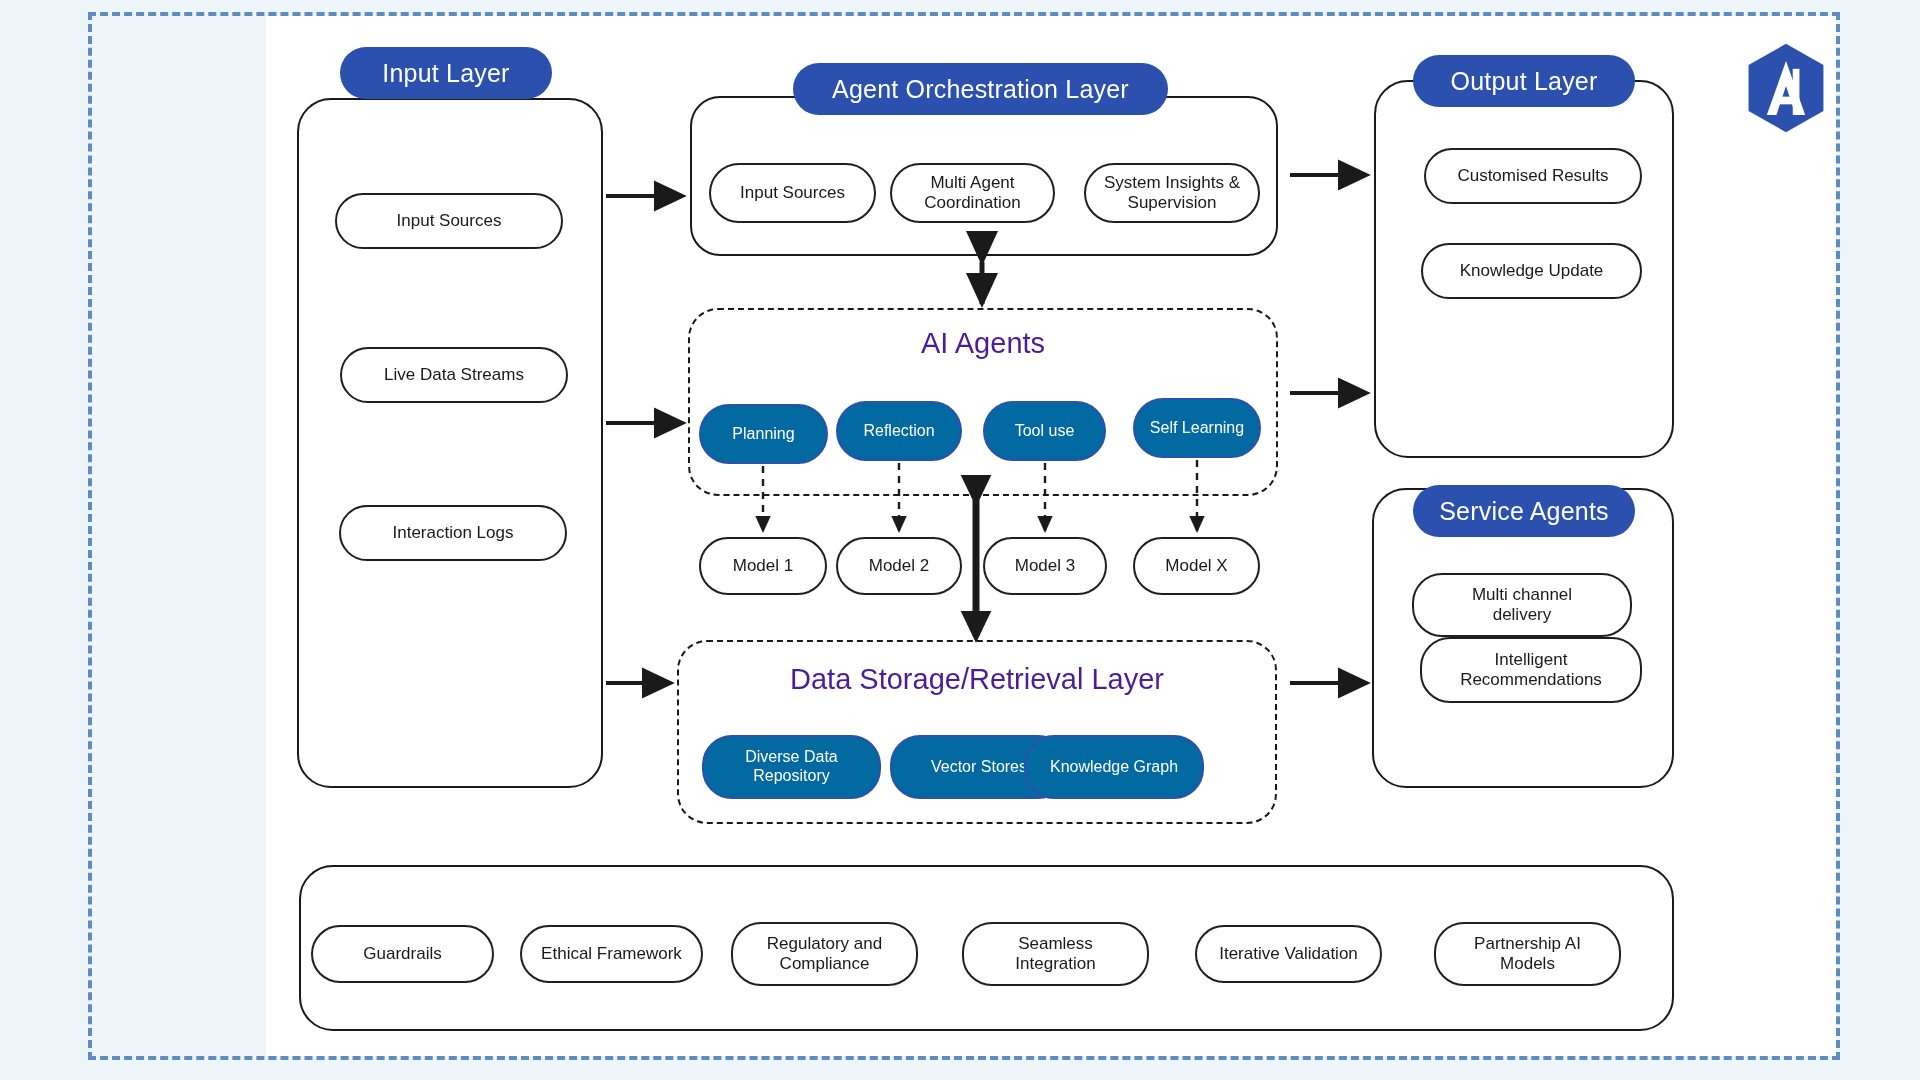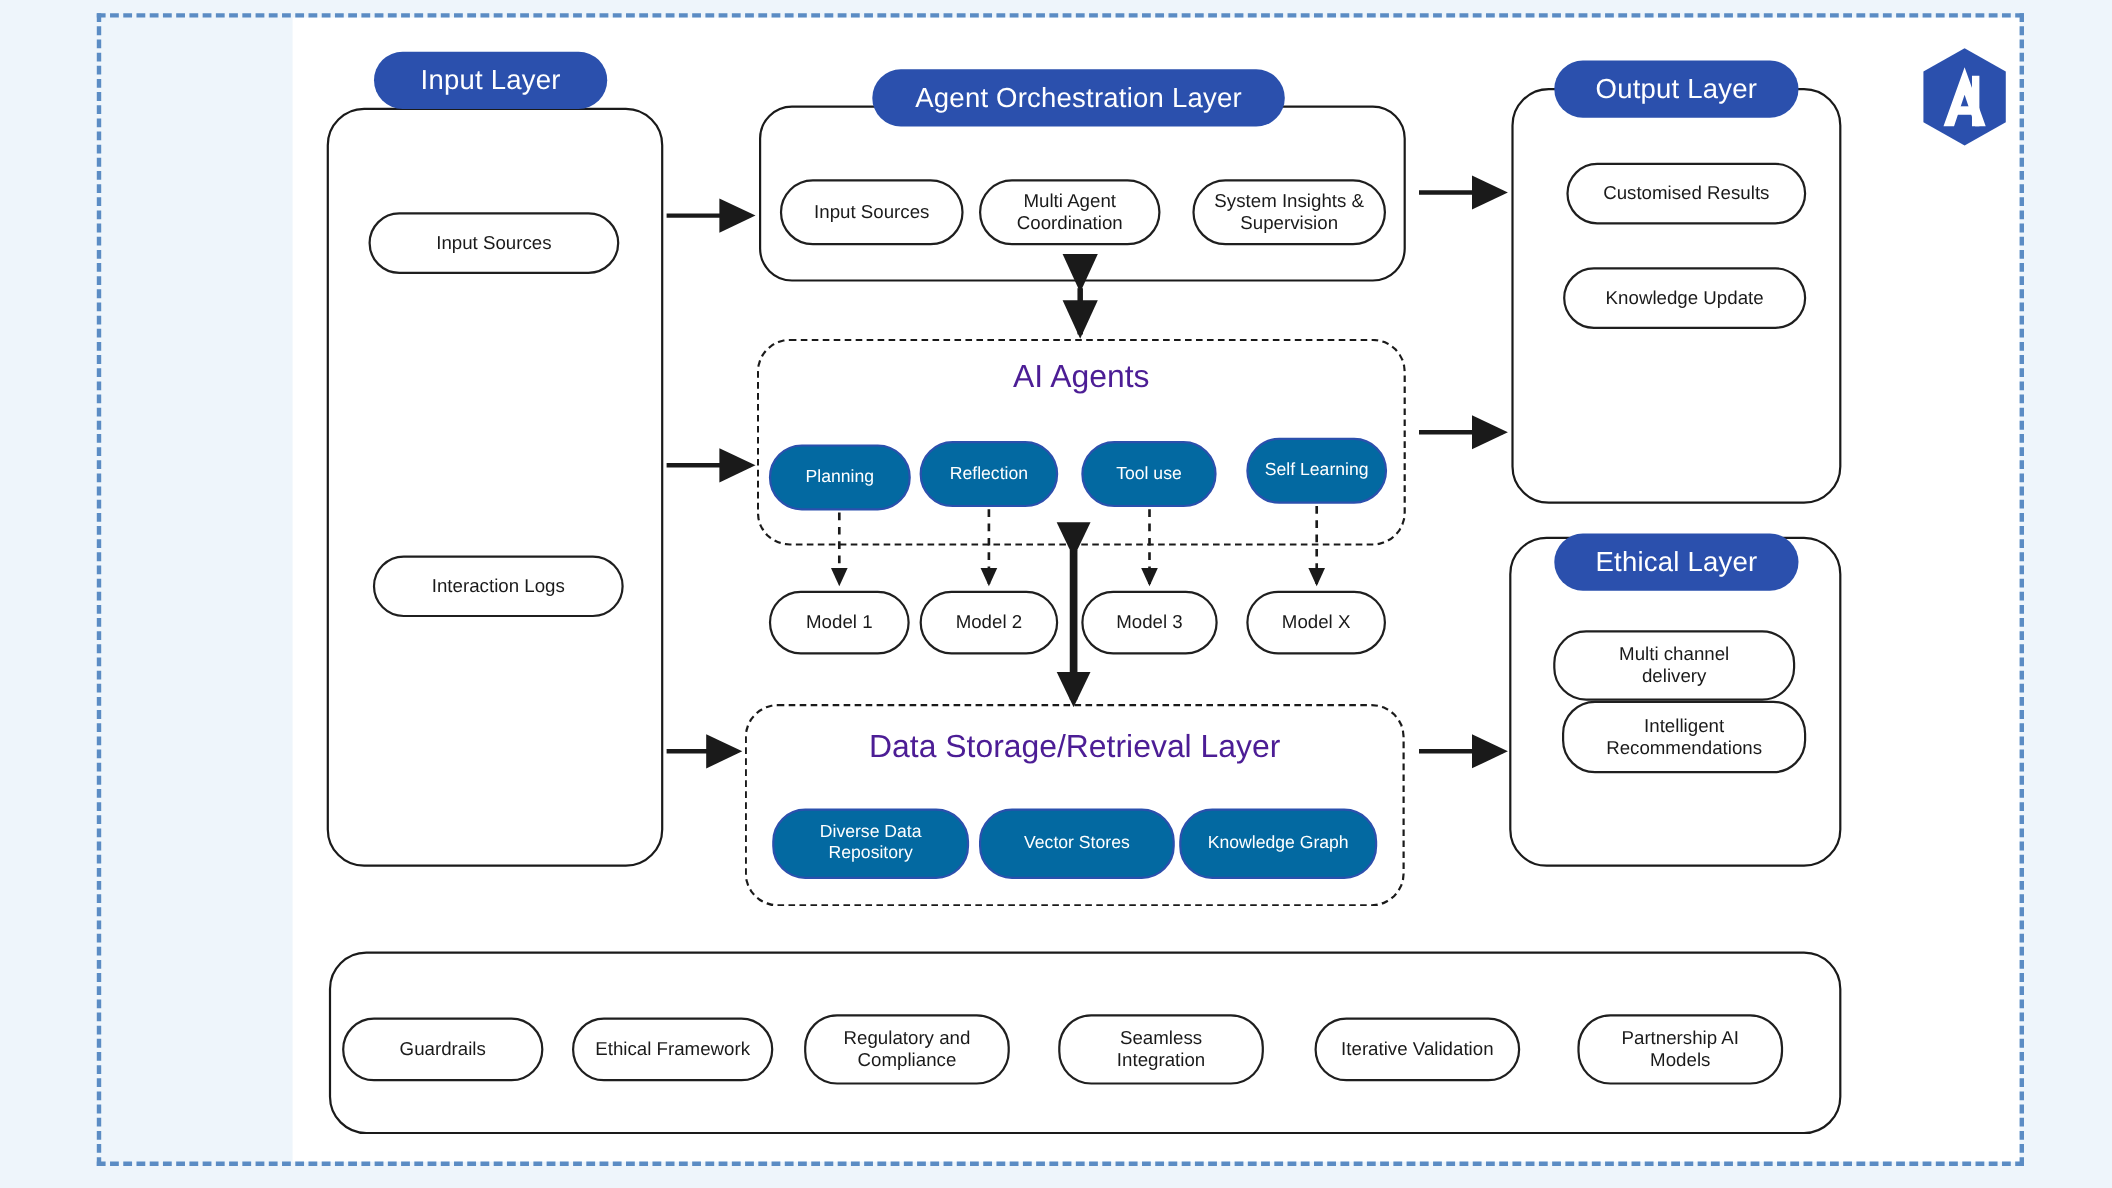--- a/index.html
+++ b/index.html
@@ -135,20 +135,21 @@
       <path d="M50 22 L70 78 L60 78 L50 48 L40 78 L30 78 Z" fill="#ffffff"></path>
       <rect x="41" y="59" width="18" height="8" fill="#ffffff"></rect>
       <path d="M57 30 L64 30 L64 78 L57 78 Z" fill="#ffffff"></path>
     </svg>
   </div>
 
   <div class="panel" style="left:297px; top:98px; width:306px; height:690px;"></div>
   <div class="hdr-pill" style="left:340px; top:47px; width:212px; height:52px;">Input Layer</div>
 
   <div class="node" style="left:335px; top:193px; width:228px; height:56px;">Input Sources</div>
+  <div class="node" style="left:340px; top:347px; width:228px; height:56px;">Live Data Streams</div>
   <div class="node" style="left:339px; top:505px; width:228px; height:56px;">Interaction Logs</div>
 
   <div class="panel" style="left:690px; top:96px; width:588px; height:160px; border-radius:30px;"></div>
   <div class="hdr-pill" style="left:793px; top:63px; width:375px; height:52px;">Agent Orchestration Layer</div>
 
   <div class="node" style="left:709px; top:163px; width:167px; height:60px;">Input Sources</div>
   <div class="node" style="left:890px; top:163px; width:165px; height:60px;">Multi Agent<br>Coordination</div>
   <div class="node" style="left:1084px; top:163px; width:176px; height:60px;">System Insights &amp;<br>Supervision</div>
 
   <div class="panel dashed" style="left:688px; top:308px; width:590px; height:188px; border-radius:30px;"></div>
@@ -162,30 +163,30 @@
   <div class="node" style="left:699px; top:537px; width:128px; height:58px;">Model 1</div>
   <div class="node" style="left:836px; top:537px; width:126px; height:58px;">Model 2</div>
   <div class="node" style="left:983px; top:537px; width:124px; height:58px;">Model 3</div>
   <div class="node" style="left:1133px; top:537px; width:127px; height:58px;">Model X</div>
 
   <div class="panel dashed" style="left:677px; top:640px; width:600px; height:184px; border-radius:30px;"></div>
   <div class="sect-title" style="left:677px; top:663px; width:600px;">Data Storage/Retrieval Layer</div>
 
   <div class="node filled" style="left:702px; top:735px; width:179px; height:64px;">Diverse Data<br>Repository</div>
   <div class="node filled" style="left:890px; top:735px; width:178px; height:64px;">Vector Stores</div>
-  <div class="node filled" style="left:1072px; top:735px; width:180px; height:64px;">Knowledge Graph</div>
+  <div class="node filled" style="left:1024px; top:735px; width:180px; height:64px;">Knowledge Graph</div>
 
   <div class="panel" style="left:1374px; top:80px; width:300px; height:378px;"></div>
   <div class="hdr-pill" style="left:1413px; top:55px; width:222px; height:52px;">Output Layer</div>
 
   <div class="node" style="left:1424px; top:148px; width:218px; height:56px;">Customised Results</div>
   <div class="node" style="left:1421px; top:243px; width:221px; height:56px;">Knowledge Update</div>
 
   <div class="panel" style="left:1372px; top:488px; width:302px; height:300px;"></div>
-  <div class="hdr-pill" style="left:1413px; top:485px; width:222px; height:52px;">Ethical Layer</div>
+  <div class="hdr-pill" style="left:1413px; top:485px; width:222px; height:52px;">Service Agents</div>
 
   <div class="node" style="left:1412px; top:573px; width:220px; height:64px;">Multi channel<br>delivery</div>
   <div class="node" style="left:1420px; top:637px; width:222px; height:66px;">Intelligent<br>Recommendations</div>
 
   <div class="panel" style="left:299px; top:865px; width:1375px; height:166px;"></div>
 
   <div class="node" style="left:311px; top:925px; width:183px; height:58px;">Guardrails</div>
   <div class="node" style="left:520px; top:925px; width:183px; height:58px;">Ethical Framework</div>
   <div class="node" style="left:731px; top:922px; width:187px; height:64px;">Regulatory and<br>Compliance</div>
   <div class="node" style="left:962px; top:922px; width:187px; height:64px;">Seamless<br>Integration</div>

